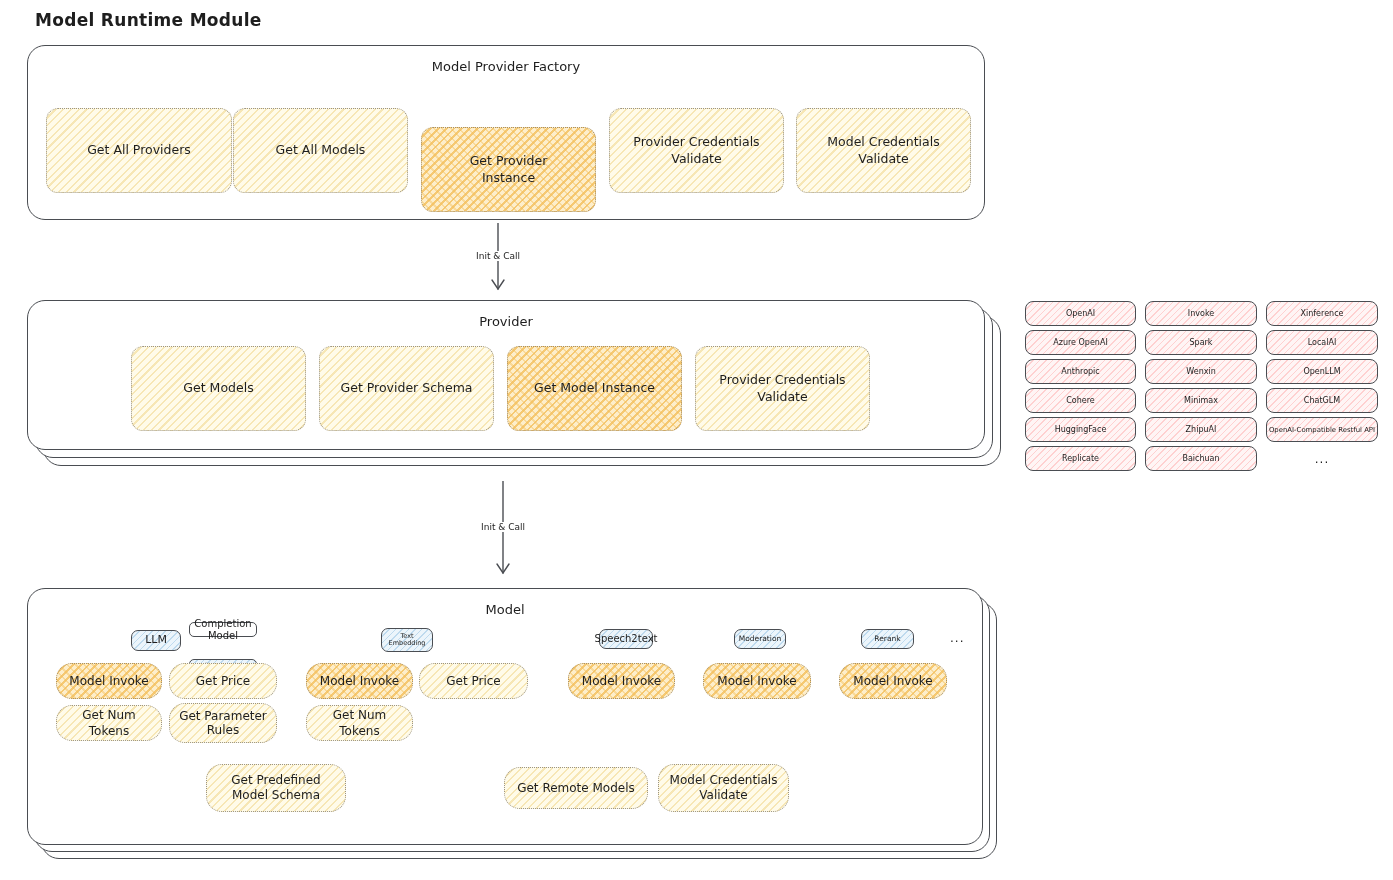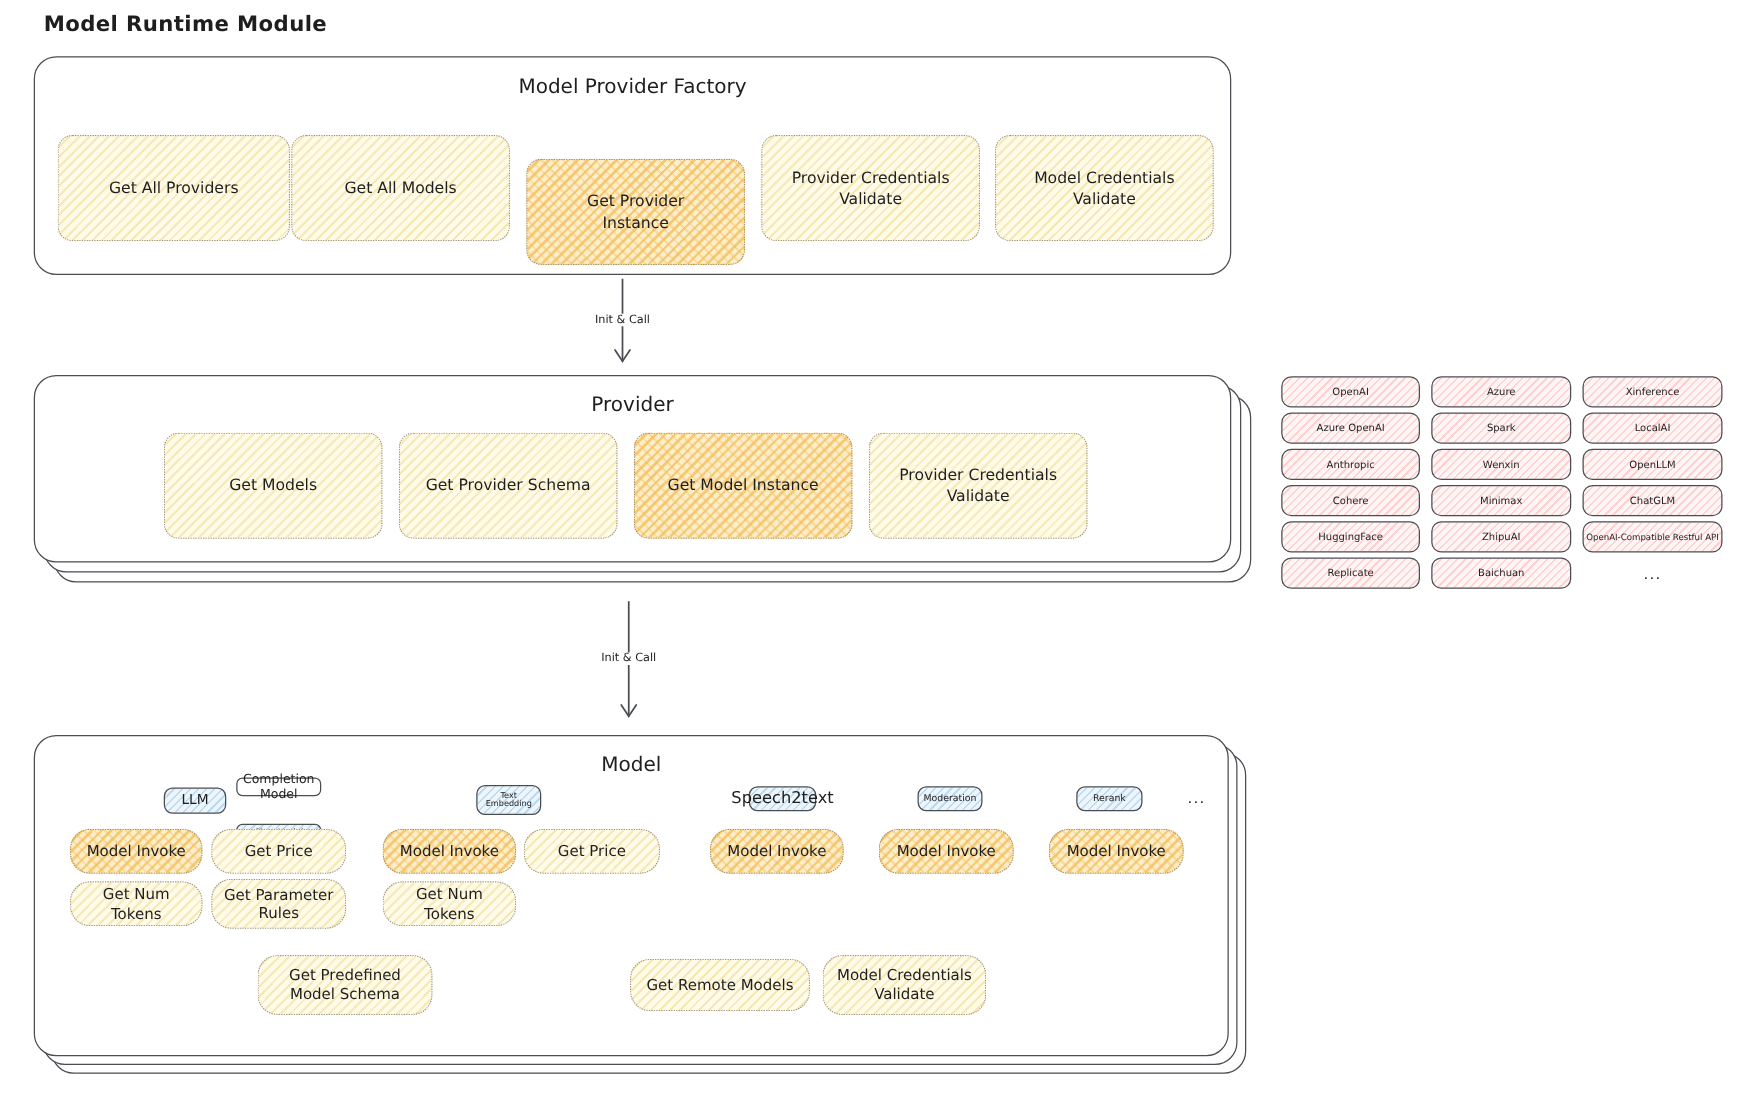--- a/index.html
+++ b/index.html
@@ -4,21 +4,21 @@
 <style>
   html,body{margin:0;padding:0;background:#fff;}
   .canvas{position:relative;width:1393px;height:880px;background:#ffffff;
           font-family:"DejaVu Sans",sans-serif;color:#1e1e1e;overflow:hidden;}
 
   .page-title{position:absolute;left:35px;top:10px;font-size:17px;font-weight:600;
               letter-spacing:.3px;}
 
   
   .box,.stack{position:absolute;background:#fff;border:1.5px solid #4a4d52;border-radius:18px;box-sizing:border-box;}
-  .box-title{position:absolute;top:13px;left:0;right:0;text-align:center;font-size:16px;}
+  .box-title{position:absolute;top:13px;left:0;right:0;text-align:center;font-size:13px;}
 
   
   .node{position:absolute;display:flex;align-items:center;justify-content:center;
         text-align:center;border-radius:12px;box-sizing:border-box;
         font-size:12.5px;line-height:1.35;padding:2px 20px;
         border:1.6px dotted #9b9484;
         background-color:#fffbe9;
         background-image:repeating-linear-gradient(135deg,rgba(240,214,138,.55) 0 1.6px,transparent 1.6px 5.5px);}
   .node.hl{border:1.6px dotted #a5906a;
         background-color:#fdeecb;
@@ -77,21 +77,21 @@
   <div class="box" style="left:27px;top:300px;width:958px;height:150px;">
     <div class="box-title">Provider</div>
     <div class="node" style="left:103px;top:45px;width:175px;height:85px;">Get Models</div>
     <div class="node" style="left:291px;top:45px;width:175px;height:85px;">Get Provider Schema</div>
     <div class="node hl" style="left:479px;top:45px;width:175px;height:85px;">Get Model Instance</div>
     <div class="node" style="left:667px;top:45px;width:175px;height:85px;">Provider Credentials Validate</div>
   </div>
 
   <div class="chip-grid">
     <div class="chip">OpenAI</div>
-    <div class="chip">Azure</div>
+    <div class="chip">Invoke</div>
     <div class="chip">Xinference</div>
     <div class="chip">Azure OpenAI</div>
     <div class="chip">Spark</div>
     <div class="chip">LocalAI</div>
     <div class="chip">Anthropic</div>
     <div class="chip">Wenxin</div>
     <div class="chip">OpenLLM</div>
     <div class="chip">Cohere</div>
     <div class="chip">Minimax</div>
     <div class="chip">ChatGLM</div>
@@ -111,21 +111,21 @@
 
   <div class="stack" style="left:41px;top:602px;width:956px;height:257px;"></div>
   <div class="stack" style="left:34px;top:595px;width:956px;height:257px;"></div>
   <div class="box" style="left:27px;top:588px;width:956px;height:257px;">
     <div class="box-title">Model</div>
 
     <div class="tab" style="left:103px;top:41px;width:50px;height:21px;font-size:11px;">LLM</div>
     <div class="tab white" style="left:161px;top:33px;width:68px;height:15px;font-size:10px;border-radius:5px;">Completion Model</div>
     <div class="tab" style="left:161px;top:50px;width:68px;height:15px;font-size:7px;border-radius:5px;margin-top:20px;">Chat Model</div>
     <div class="tab" style="left:353px;top:39px;width:52px;height:24px;font-size:6.5px;padding:1px 6px;">Text Embedding</div>
-    <div class="tab" style="left:571px;top:40px;width:54px;height:20px;font-size:13px;">Speech2text</div>
+    <div class="tab" style="left:571px;top:40px;width:54px;height:20px;font-size:10px;">Speech2text</div>
     <div class="tab" style="left:706px;top:40px;width:52px;height:20px;font-size:7.5px;">Moderation</div>
     <div class="tab" style="left:833px;top:40px;width:53px;height:20px;font-size:7.5px;">Rerank</div>
     <div class="ellipsis" style="left:922px;top:42px;">...</div>
 
     <div class="node hl sm" style="left:28px;top:74px;width:106px;height:36px;">Model Invoke</div>
     <div class="node sm" style="left:141px;top:74px;width:108px;height:36px;">Get Price</div>
     <div class="node hl sm" style="left:278px;top:74px;width:107px;height:36px;">Model Invoke</div>
     <div class="node sm" style="left:391px;top:74px;width:109px;height:36px;">Get Price</div>
     <div class="node hl sm" style="left:540px;top:74px;width:107px;height:36px;">Model Invoke</div>
     <div class="node hl sm" style="left:675px;top:74px;width:108px;height:36px;">Model Invoke</div>

